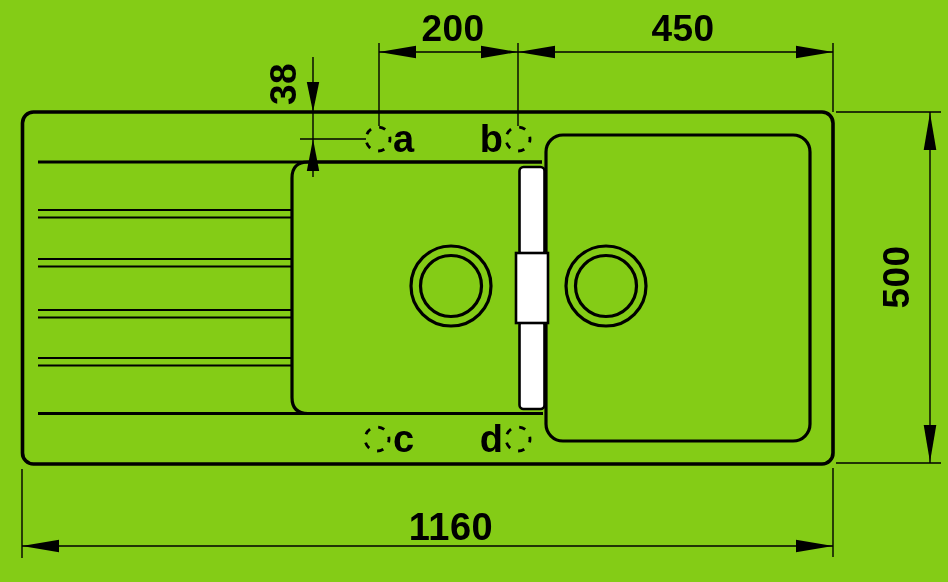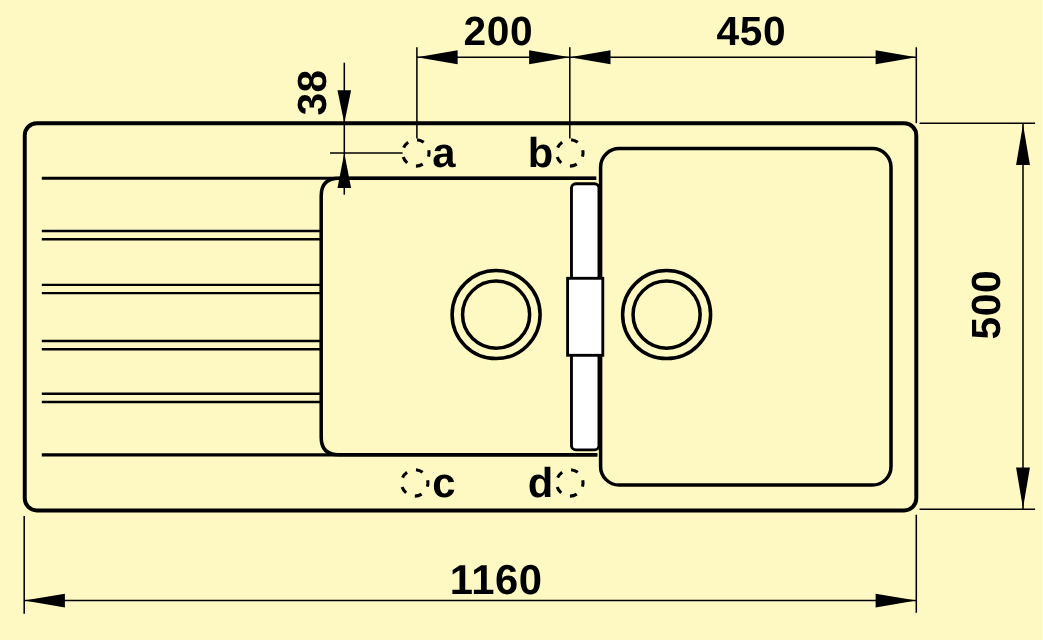--- a/index.html
+++ b/index.html
@@ -4,21 +4,21 @@
 <style>
   html, body {
     margin: 0;
     padding: 0;
     background: #ffffff;
   }
   .stage {
     width: 948px;
     height: 582px;
     position: relative;
-    background: #fef9c3;
+    background: #84cc16;
     overflow: hidden;
   }
   svg { display: block; }
   text {
     font-family: "Liberation Sans", "DejaVu Sans", sans-serif;
     font-weight: bold;
   }
   .dim-text { font-size: 37px; letter-spacing: 0.5px; }
   .dim-text-lg { font-size: 38px; letter-spacing: 0.5px; }
   .hole-text { font-size: 38px; }

